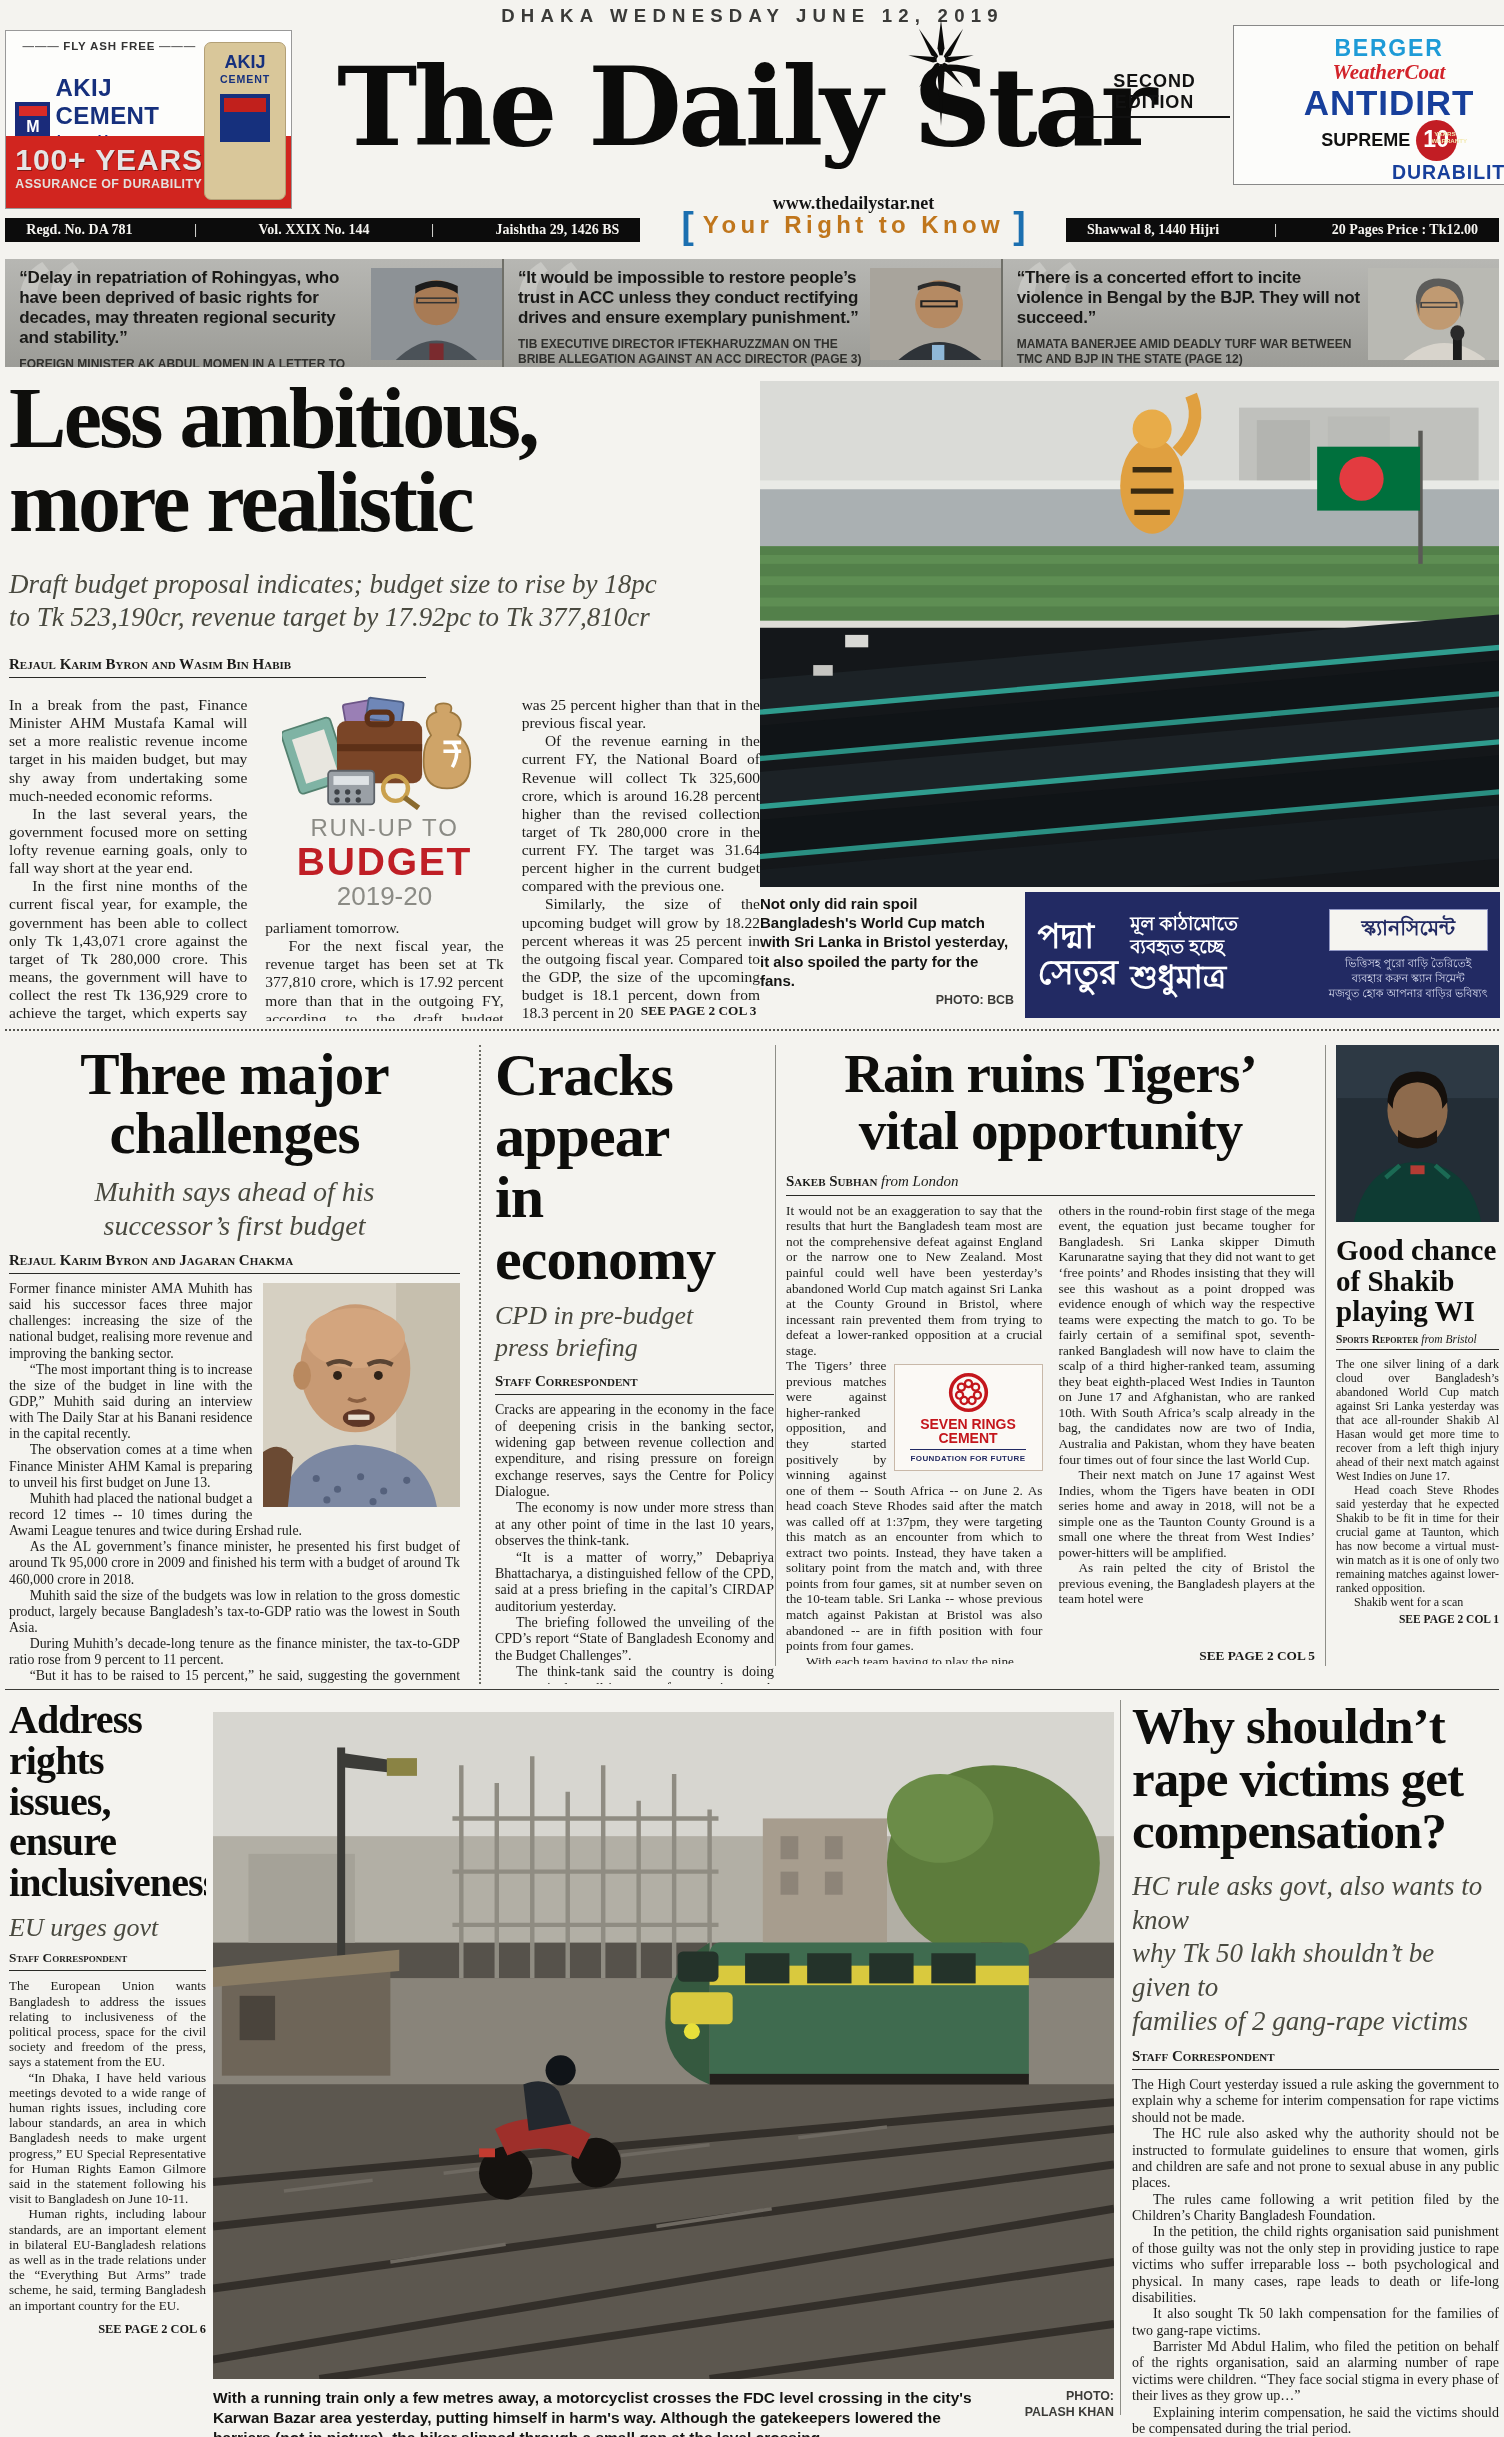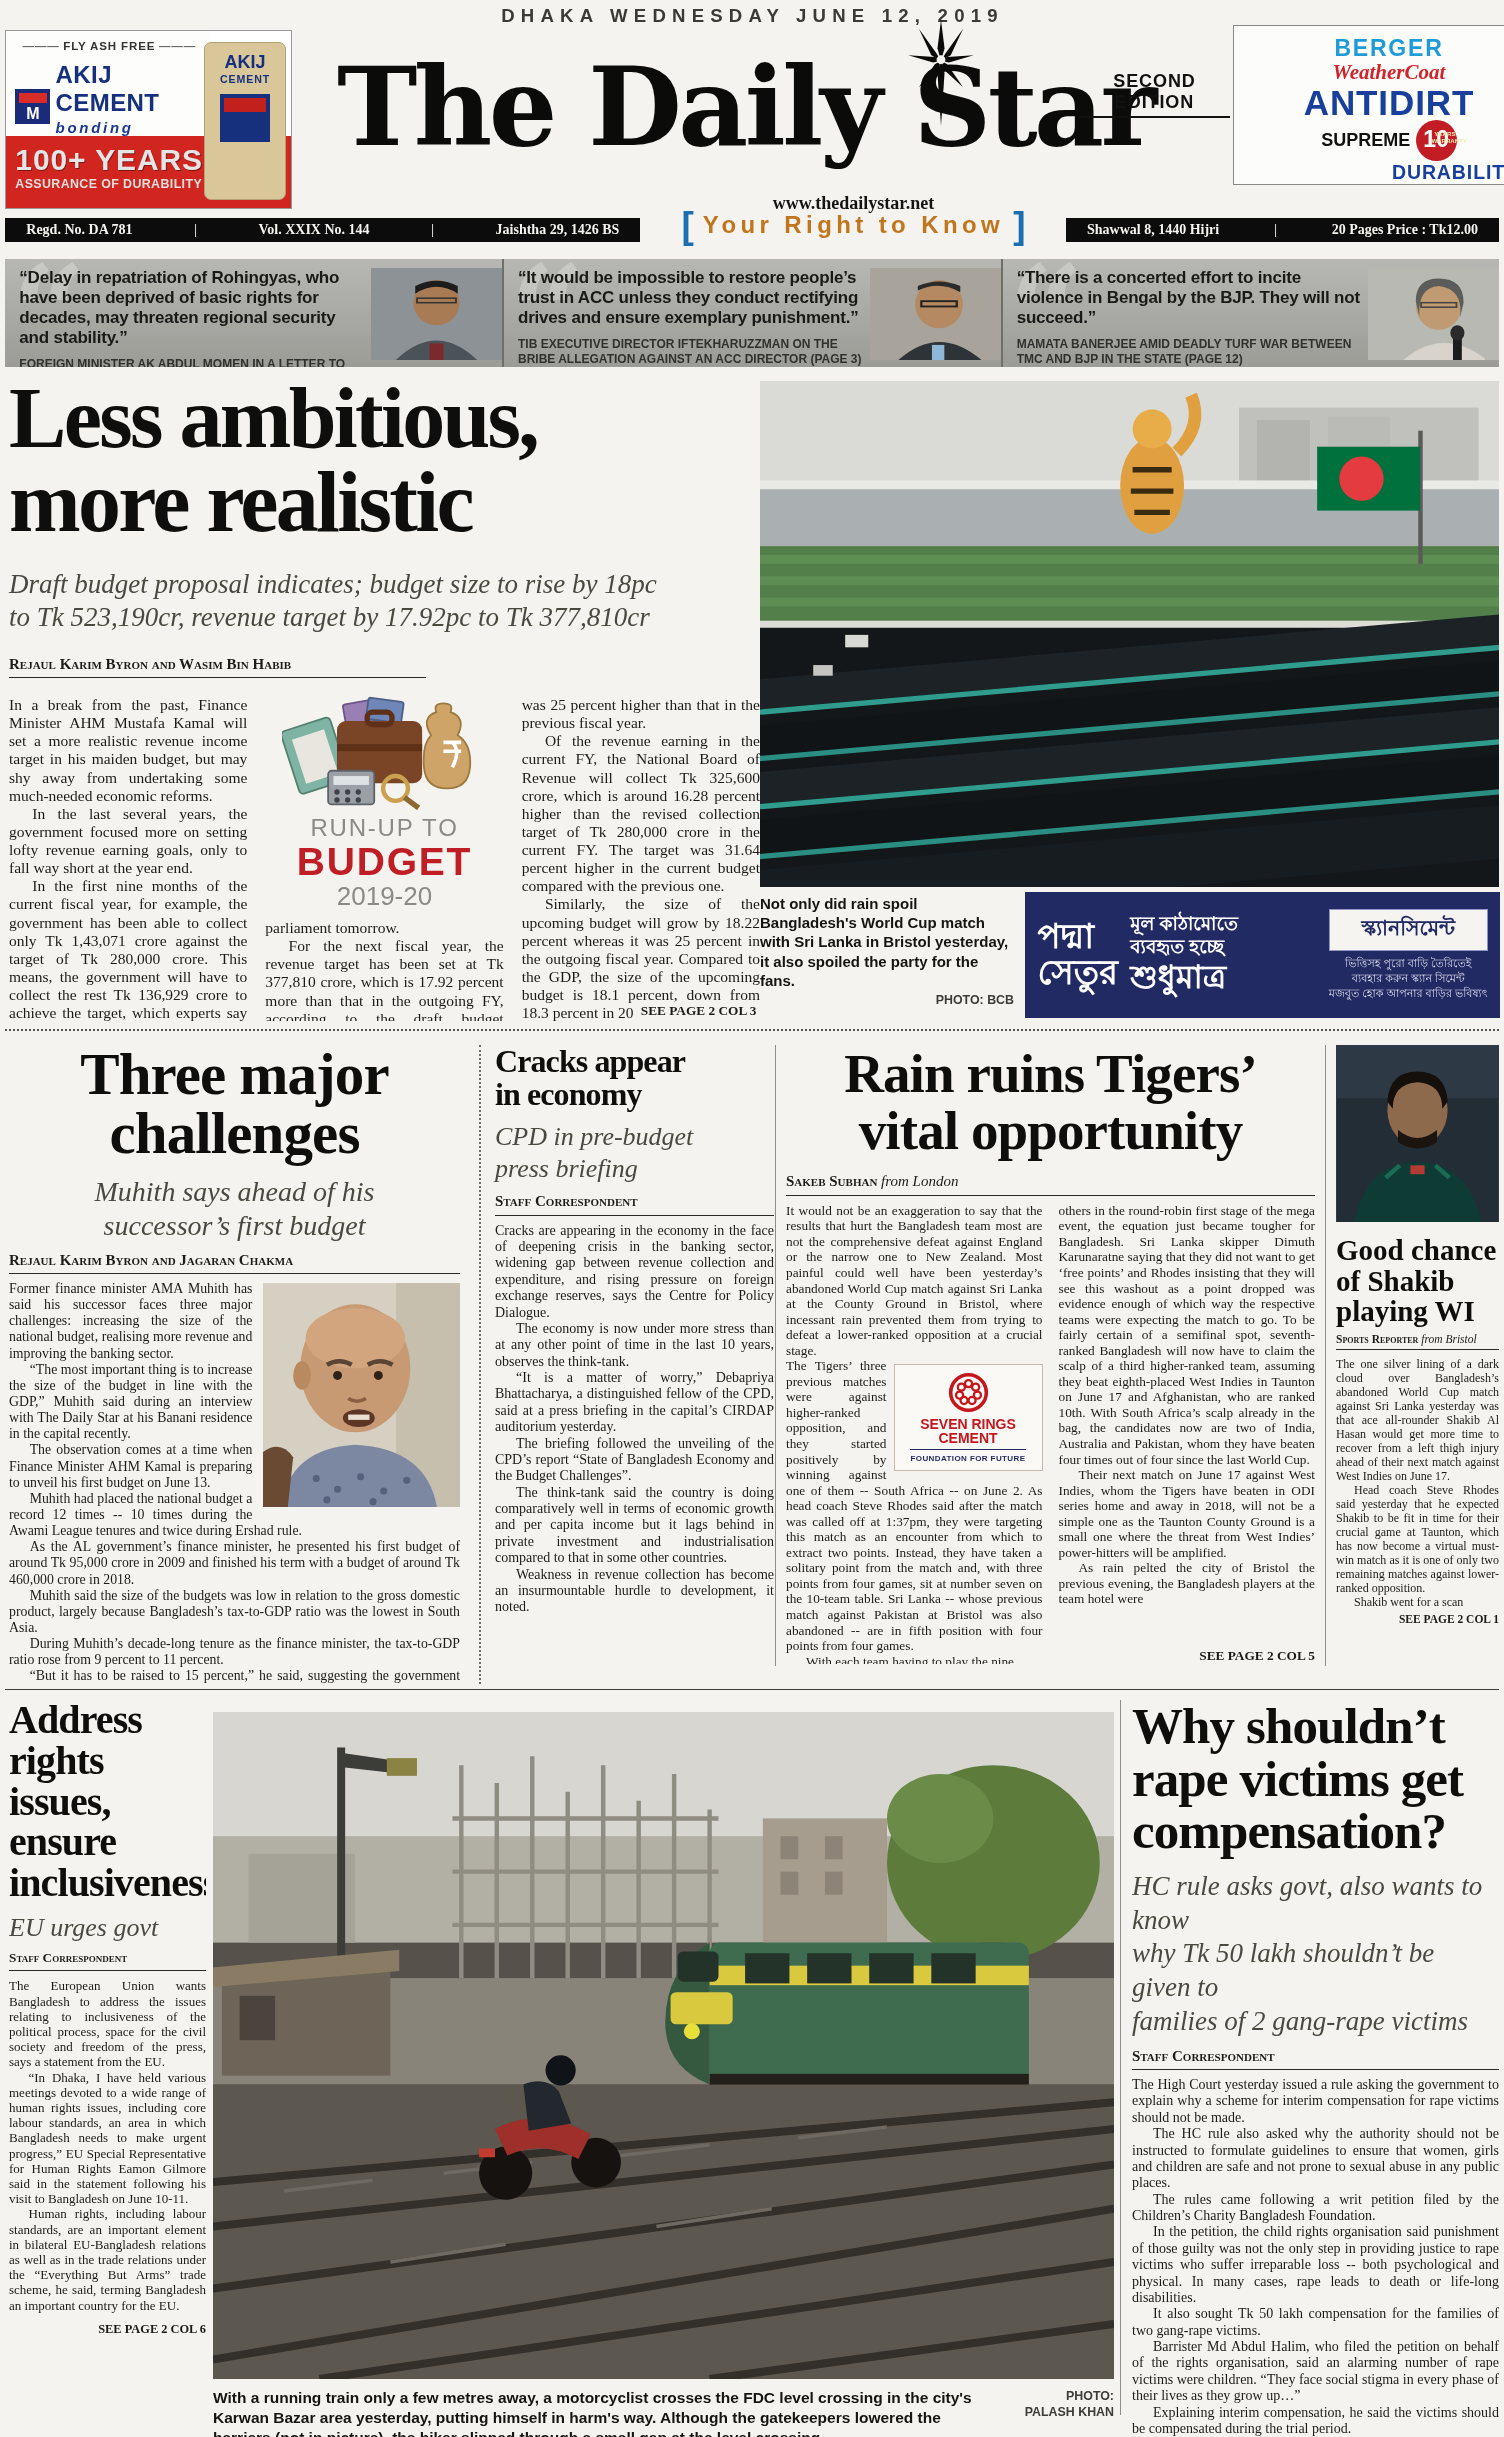--- a/index.html
+++ b/index.html
@@ -26,21 +26,21 @@
   .regbar-right { left:1066px; width:433px; }
   .tagline { position:absolute; left:644px; top:211px; width:419px; display:flex; align-items:center; justify-content:center; gap:9px; }
   .tagline .word { font:800 24px "Liberation Sans", sans-serif; letter-spacing:4.4px; color:#c0761c; }
   .tagline .brk { font:900 37px "Liberation Sans", sans-serif; color:#1b6fb0; line-height:27px; }
 
   
   .akij-ad { position:absolute; left:5.3px; top:30px; width:287px; height:179px; border:0.9px solid #999; background:#fff; overflow:hidden; }
   .akij-top { position:relative; height:105px; background:#fdfdfb; padding:9px 7px 0 9px; width:204px; }
   .akij-flyash { font:700 11.5px "Liberation Sans", sans-serif; color:#333; text-align:center; letter-spacing:0.9px; }
   .akij-flyash:before, .akij-flyash:after { content:"———"; color:#666; margin:0 3.5px; }
-  .akij-brandrow { display:flex; align-items:center; gap:5.3px; margin-top:9px; }
+  .akij-brandrow { display:flex; align-items:center; gap:5.3px; margin-top:22px; }
   .akij-logo { width:35px; height:35px; background:#1a2b7a; position:relative; flex:none; }
   .akij-logo:before { content:""; position:absolute; left:3.5px; right:3.5px; top:3.5px; height:10.6px; background:#d92b27; }
   .akij-logo:after { content:"M"; position:absolute; left:0; right:0; bottom:1.8px; text-align:center; color:#fff; font:800 16px "Liberation Sans", sans-serif; }
   .akij-name { font:800 24px "Liberation Sans", sans-serif; color:#16307d; letter-spacing:0.4px; }
   .akij-slogan { font:700 italic 15px "Liberation Sans", sans-serif; color:#1a3a8f; letter-spacing:2.7px; margin-top:1.8px; }
   .akij-bottom { position:absolute; left:0; right:0; top:105px; bottom:0; background:#d1251f; color:#e8e6e2; padding:7px 9px; }
   .akij-years { font:800 30px "Liberation Sans", sans-serif; letter-spacing:0.9px; color:#e5e5e5; text-shadow:0.9px 0.9px 0 #7c1612; }
   .akij-assure { font:700 12.4px "Liberation Sans", sans-serif; color:#e3e1dd; letter-spacing:0.4px; }
   .cement-bag { position:absolute; right:5.3px; top:10.6px; width:82px; height:158px; background:#d9c79a; border-radius:7px; border:0.9px solid #b3a077; padding-top:9px; text-align:center; }
   .bag-brand { font:800 18px "Liberation Sans", sans-serif; color:#16307d; }
@@ -119,21 +119,21 @@
   .padma-small { font:400 11px "Liberation Sans", sans-serif; color:#d9dcef; line-height:1.35; margin-top:5.3px; }
 
   
   .story { position:absolute; top:1045px; }
   .story-a { left:9px; width:451px; height:639px; overflow:hidden; }
   .story-a .hl { font-size:59px; line-height:1.0; text-align:center; letter-spacing:-0.9px; }
   .story-a .deck { font-size:28px; line-height:1.2; text-align:center; margin:12.4px 0 9px; }
   .story-a .body-text { font-size:13.8px; }
   .story-a .muhith { float:right; width:197px; height:224px; margin:1.8px 0 5.3px 10.6px; }
   .story-b { left:479px; width:295px; height:639px; border-left:2.7px dotted #6d6d66; padding-left:14px; overflow:hidden; }
-  .story-b .hl { font-size:32px; line-height:1.02; letter-spacing:-0.9px; }
+  .story-b .hl { font-size:60px; line-height:1.02; letter-spacing:-0.9px; }
   .story-b .deck { font-size:26px; line-height:1.22; margin:10.6px 0 9px; }
   .story-b .body-text { font-size:14px; }
   .story-c { left:786px; width:529px; height:644px; overflow:hidden; }
   .story-c .hl { font-size:55px; line-height:1.04; text-align:center; letter-spacing:-0.9px; margin-bottom:14px; }
   .story-c .cols { display:flex; gap:16px; position:relative; }
   .story-c .ccol { flex:1 1 0; font-size:13.3px; position:relative; }
   .story-c .ccol { min-height:461px; max-height:461px; overflow:hidden; }
   .sevenrings { float:right; width:149px; background:#fbf9f5; border:0.9px solid #c8b8a8; padding:7px 5.3px; margin:5.3px 0 5.3px 7px; text-align:center; }
   .sr-name { font:800 14px "Liberation Sans", sans-serif; color:#c4161c; line-height:1.05; }
   .sr-rule { border-top:1.8px solid #222a63; margin:3.5px 10.6px; }

